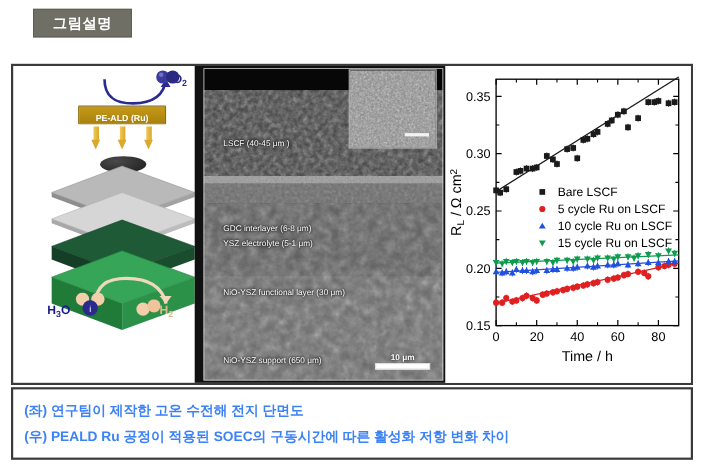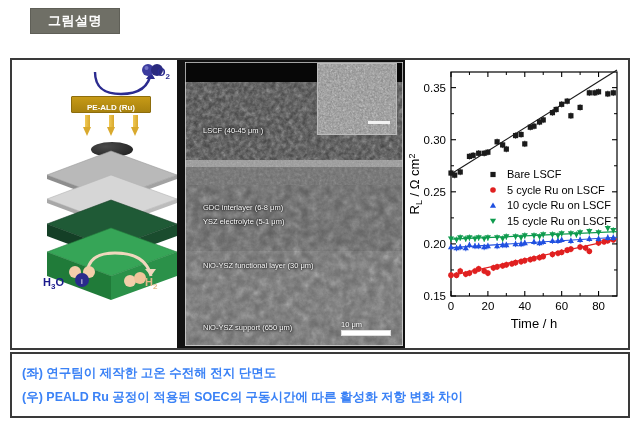--- a/index.html
+++ b/index.html
@@ -80,21 +80,21 @@
     position:absolute;color:#ffffff;font-size:7.5px;
     text-shadow:0 0 2px #000,0 0 3px #000;white-space:nowrap;
     font-family:"Liberation Sans", sans-serif;
   }
   #sem-inset{
     position:absolute;right:8px;top:3px;width:78px;height:70px;
     border:1px solid #bbb;overflow:hidden;
   }
   #scalebar{
     position:absolute;right:14px;bottom:12px;
-    display:flex;flex-direction:column;
+    display:flex;flex-direction:column;align-items:center;font-weight:bold;
   }
   #scalebar .bar{width:48px;height:4px;background:#fff;border:1px solid #ddd;}
   #scalebar .txt{color:#fff;font-size:7.5px;margin-bottom:1px;text-shadow:0 0 2px #000;}
 
   
   #leaders{position:absolute;left:140px;top:0;width:60px;height:288px;pointer-events:none;}
 
   
   #chart-panel{
     position:absolute;left:393px;top:0;width:223px;height:288px;

